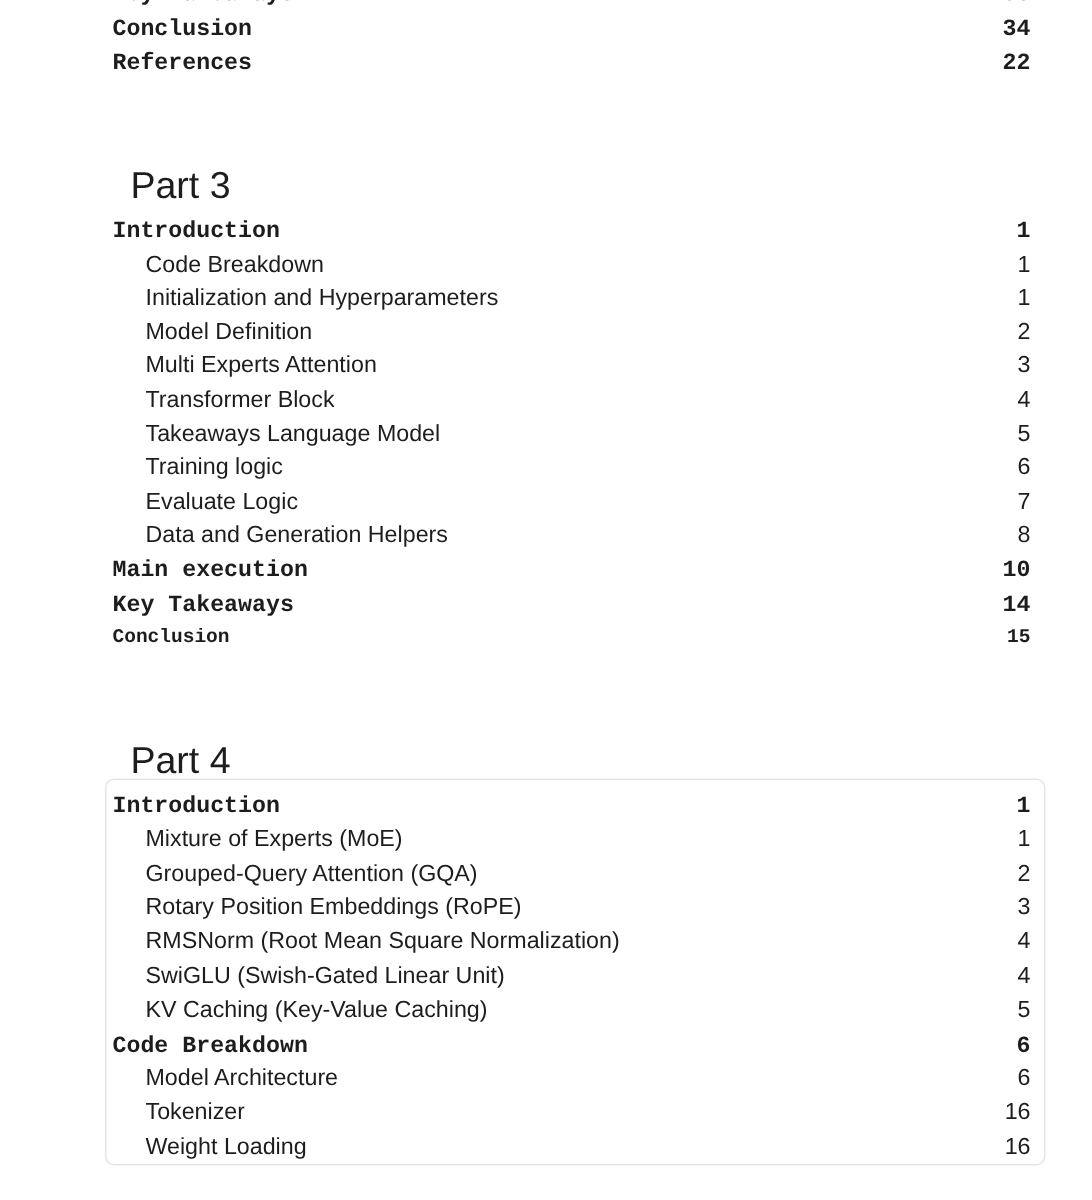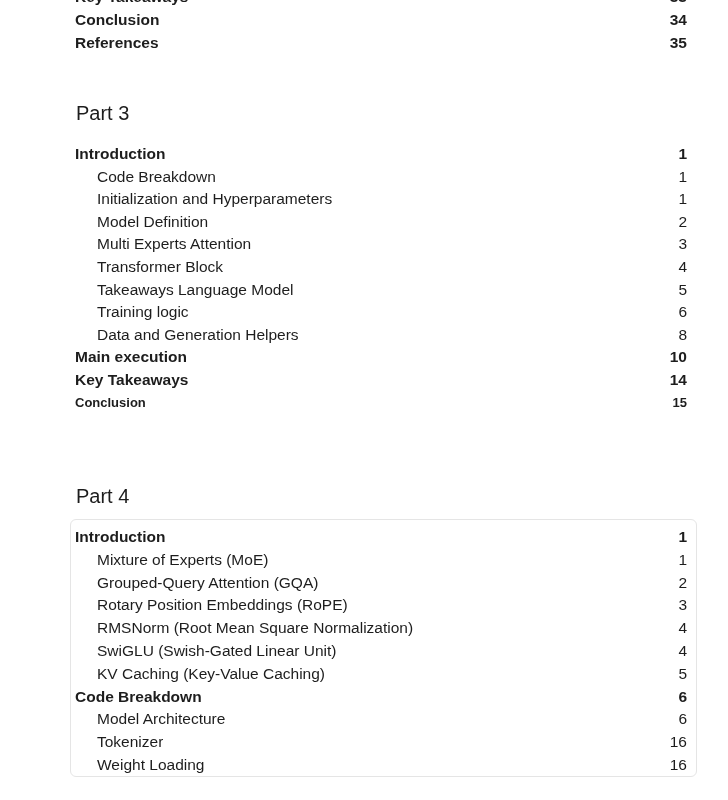--- a/index.html
+++ b/index.html
@@ -22,40 +22,40 @@
   .toc-list { }
   .toc-row {
     display: flex;
     justify-content: space-between;
     align-items: center;
     height: 22.6px;
     font-size: 15.5px;
     line-height: 22.6px;
     cursor: pointer;
   }
-  .toc-row.bold { font-weight: bold; }
+  .toc-row.bold { font-weight: bold; font-family: Liberation Mono, monospace; }
   .toc-row.indent { padding-left: 22px; }
   .toc-row.small { font-size: 13px; }
   .toc-label { white-space: nowrap; overflow: hidden; }
   .toc-page { white-space: nowrap; }
 
   
   .toc-top {
     position: absolute;
     top: -15px; left: 75px;
     width: 612px;
   }
   .toc-top .toc-row { height: 23px; line-height: 23px; }
 
   
   .part-heading {
     position: absolute;
     left: 75px;
-    margin: 1px;
-    font-size: 20px;
+    margin: 12px;
+    font-size: 25px;
     font-weight: 400;
     line-height: 28px;
     color: #1d1d1d;
   }
   .part3-heading { top: 98px; }
   .part4-heading { top: 481px; }
 
   
   .part3-list {
     position: absolute;
@@ -85,21 +85,21 @@
   <div class="toc-row bold partial">
         <span class="toc-label">Key Takeaways</span>
         <span class="toc-page">33</span>
       </div>
       <div class="toc-row bold">
         <span class="toc-label">Conclusion</span>
         <span class="toc-page">34</span>
       </div>
       <div class="toc-row bold">
         <span class="toc-label">References</span>
-        <span class="toc-page">35</span>
+        <span class="toc-page">22</span>
       </div>
     </div>
 
   <h2 class="part-heading part3-heading">Part 3</h2>
   <div class="toc-list part3-list">
 
   <div class="toc-row bold">
         <span class="toc-label">Introduction</span>
         <span class="toc-page">1</span>
       </div>
@@ -125,20 +125,24 @@
       </div>
       <div class="toc-row indent">
         <span class="toc-label">Takeaways Language Model</span>
         <span class="toc-page">5</span>
       </div>
       <div class="toc-row indent">
         <span class="toc-label">Training logic</span>
         <span class="toc-page">6</span>
       </div>
       <div class="toc-row indent">
+        <span class="toc-label">Evaluate Logic</span>
+        <span class="toc-page">7</span>
+      </div>
+      <div class="toc-row indent">
         <span class="toc-label">Data and Generation Helpers</span>
         <span class="toc-page">8</span>
       </div>
       <div class="toc-row bold">
         <span class="toc-label">Main execution</span>
         <span class="toc-page">10</span>
       </div>
       <div class="toc-row bold">
         <span class="toc-label">Key Takeaways</span>
         <span class="toc-page">14</span>

